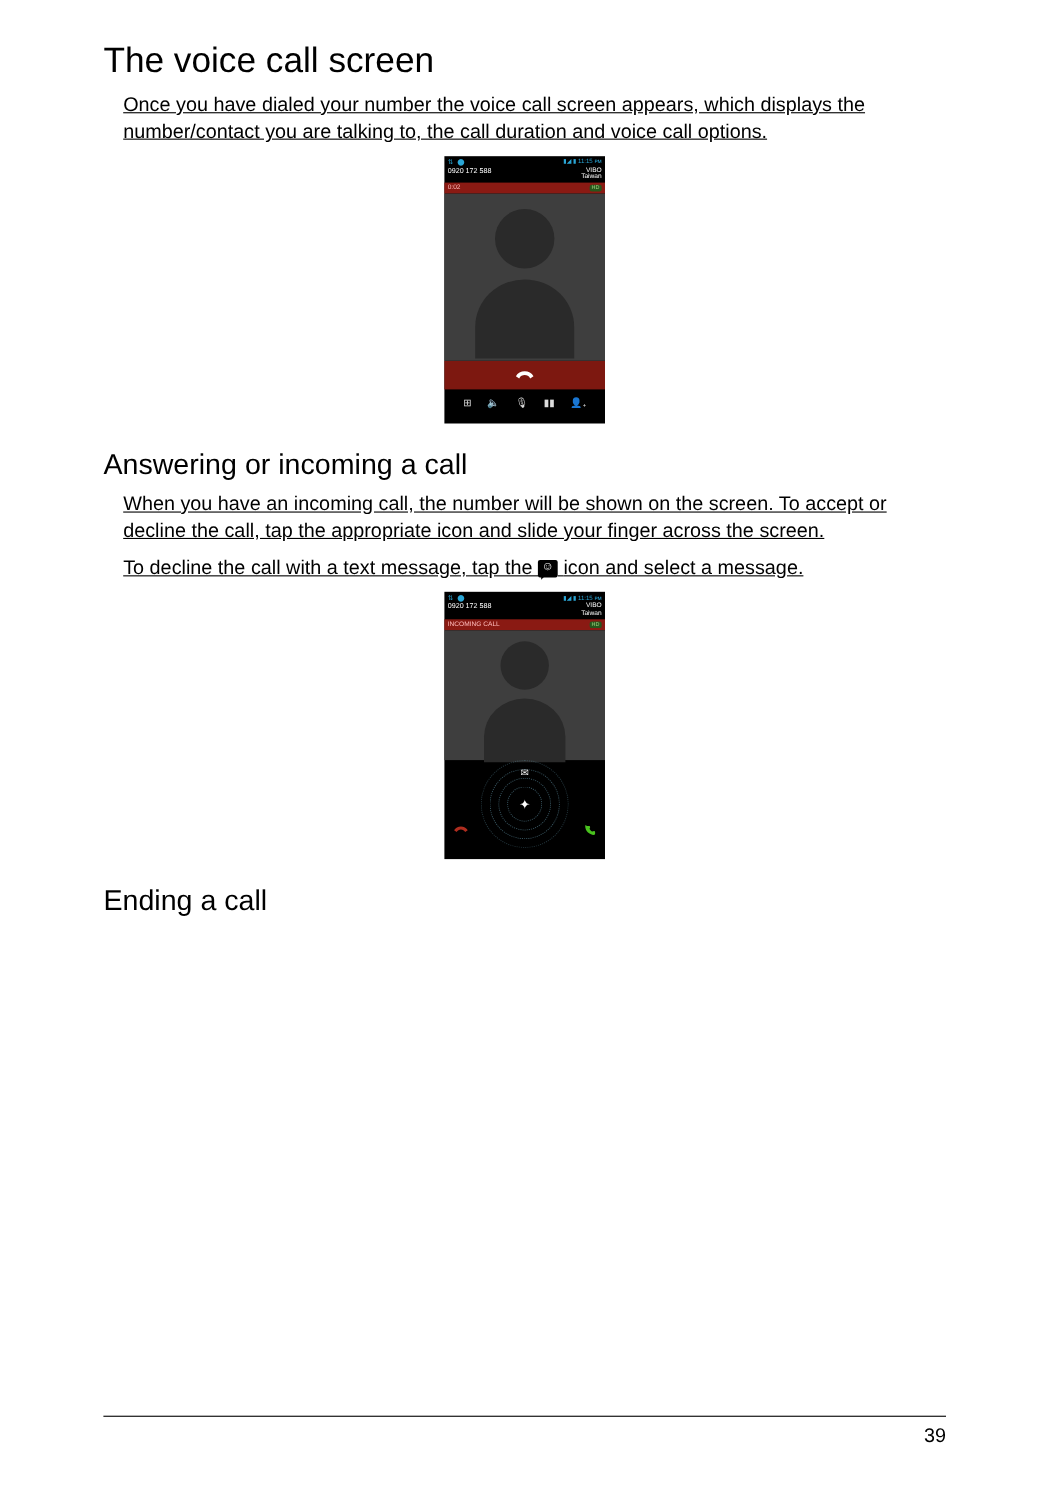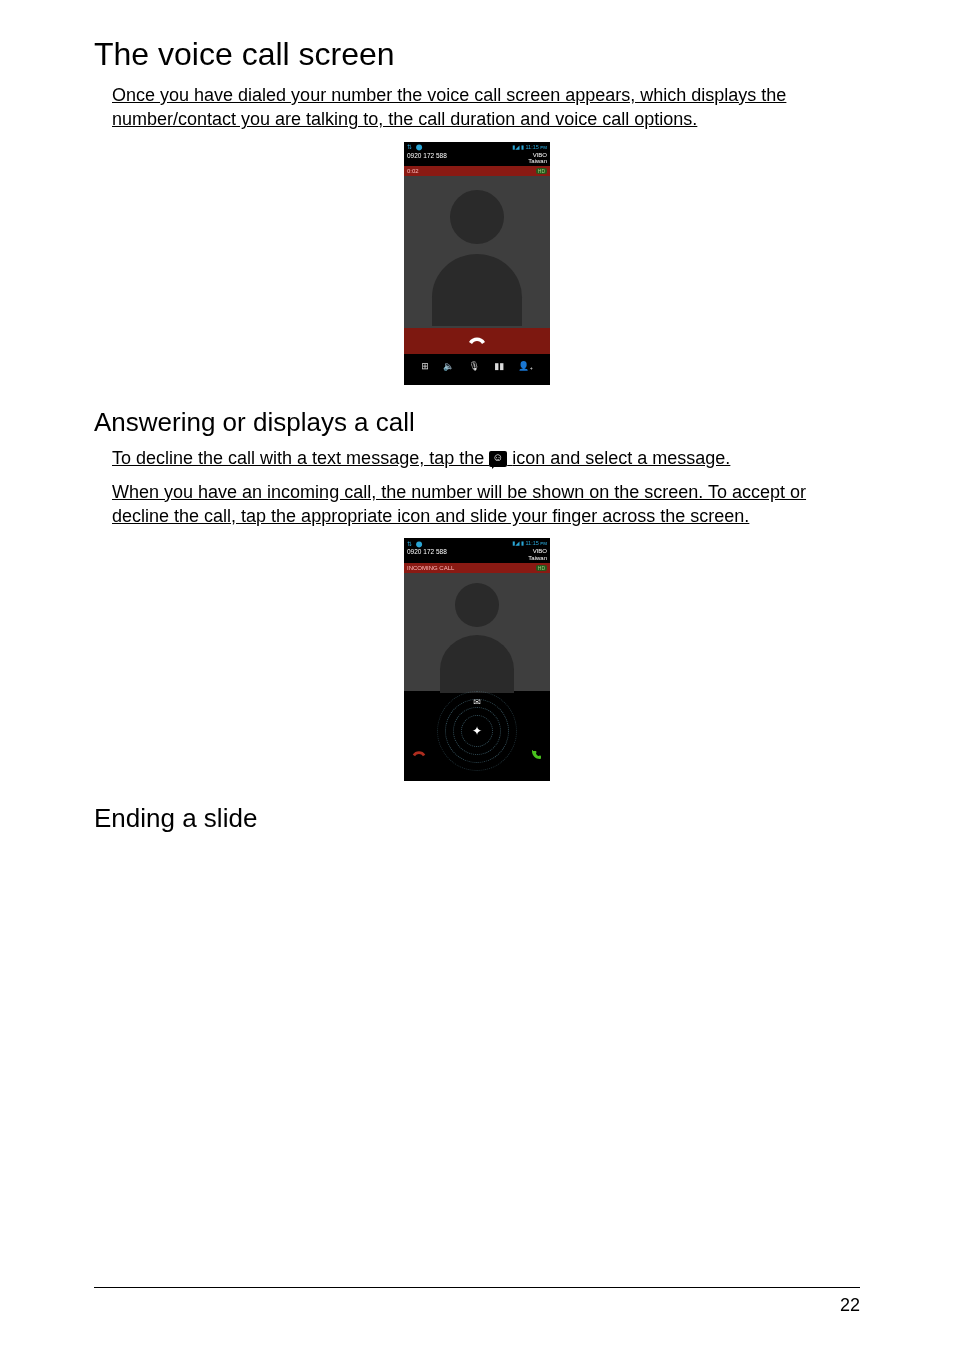--- a/index.html
+++ b/index.html
@@ -238,29 +238,29 @@
       <div class="controls">
         <span>⊞</span>
         <span>🔈</span>
         <span>🎙</span>
         <span>▮▮</span>
         <span>👤₊</span>
       </div>
     </div>
   </div>
 
-  <h2 class="sub-title">Answering or displays a call</h2>
+  <h2 class="sub-title">Answering or incoming a call</h2>
+
+  <p class="body">When you have an incoming call, the number will be shown on the screen. To accept or decline the call, tap the appropriate icon and slide your finger across the screen.</p>
 
   <p class="body">
     <span>To decline the call with a text message, tap the </span>
     <span class="inline-msg-icon"></span>
     <span> icon and select a message.</span>
   </p>
-
-  <p class="body">When you have an incoming call, the number will be shown on the screen. To accept or decline the call, tap the appropriate icon and slide your finger across the screen.</p>
 
   <div class="center-fig">
     <div class="phone phone2">
       <div class="status">
         <span class="left-ic">⇅ ⬤</span>
         <span class="right-ic">▮◢ ▮ 11:15 ᴘᴍ</span>
       </div>
       <div class="infobar">
         <span>0920 172 588</span>
         <span class="carrier">
@@ -292,18 +292,18 @@
         </span>
         <span class="ring-right">
           <svg width="12" height="12" viewBox="0 0 24 24">
               <path d="M6 2c-1 0-2 1-2 2 0 9 7 16 16 16 1 0 2-1 2-2v-3c0-1-1-2-2-2l-3 1c-1 0-2-1-3-2s-2-2-2-3l1-3c0-1-1-2-2-2H6z" fill="#49c21e"></path>
             </svg>
         </span>
       </div>
     </div>
   </div>
 
-  <h2 class="sub-title">Ending a slide</h2>
+  <h2 class="sub-title">Ending a call</h2>
 
 
   <div class="hr"></div>
-  <div class="page-number">22</div>
+  <div class="page-number">39</div>
 </div>
 
 </body></html>

